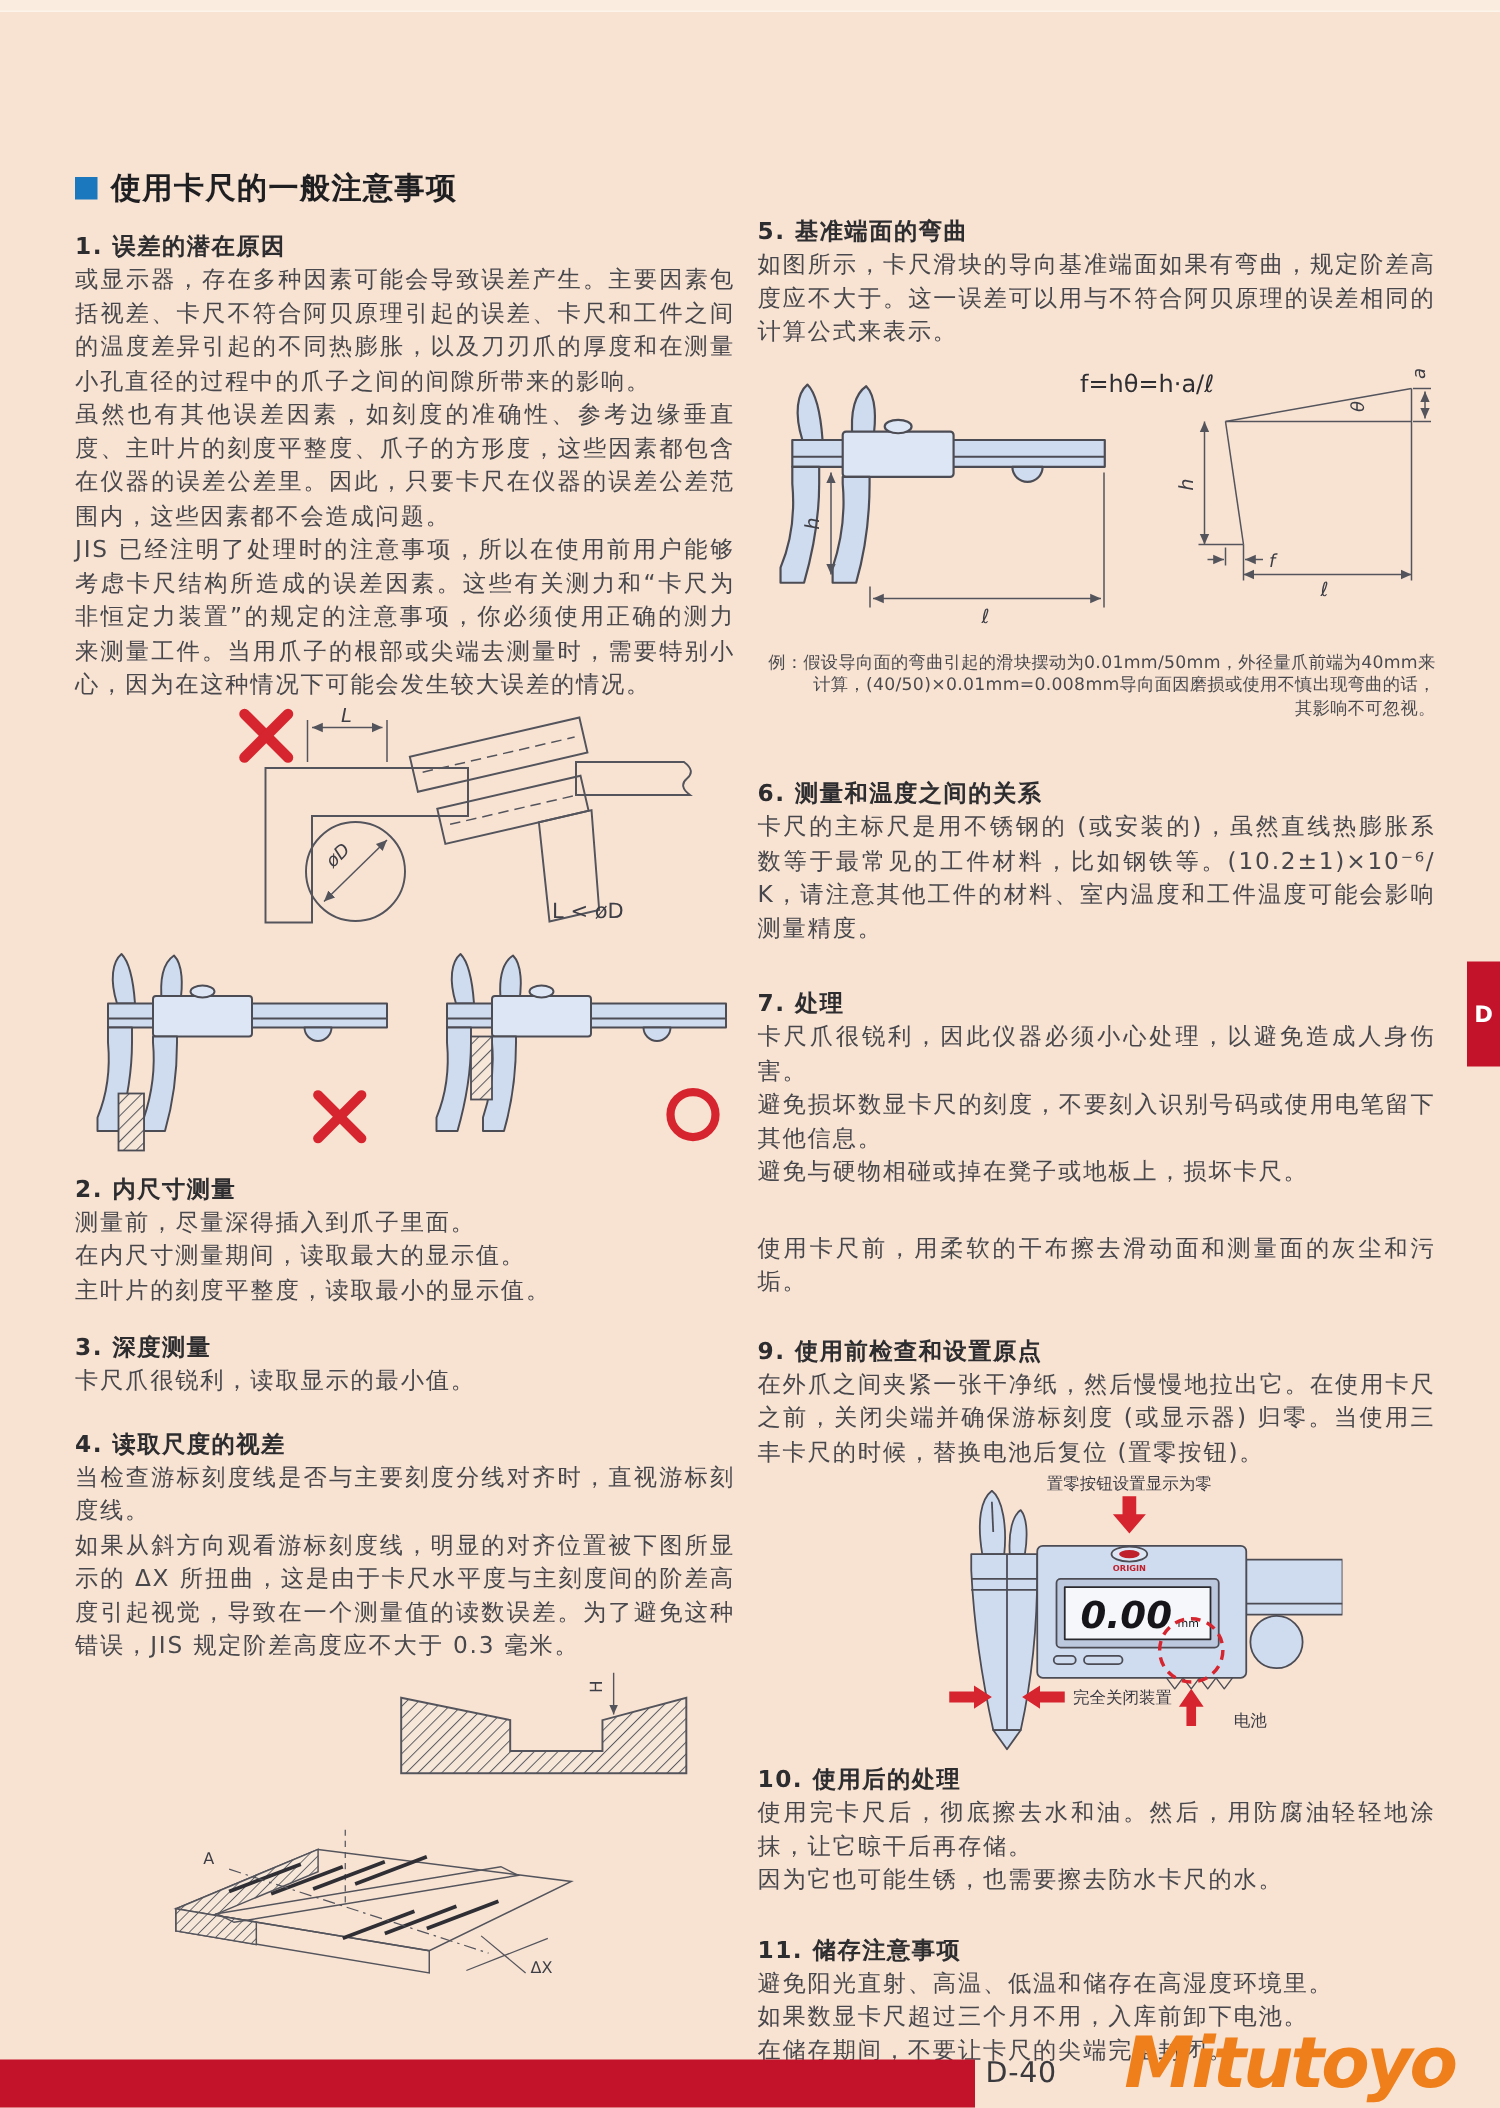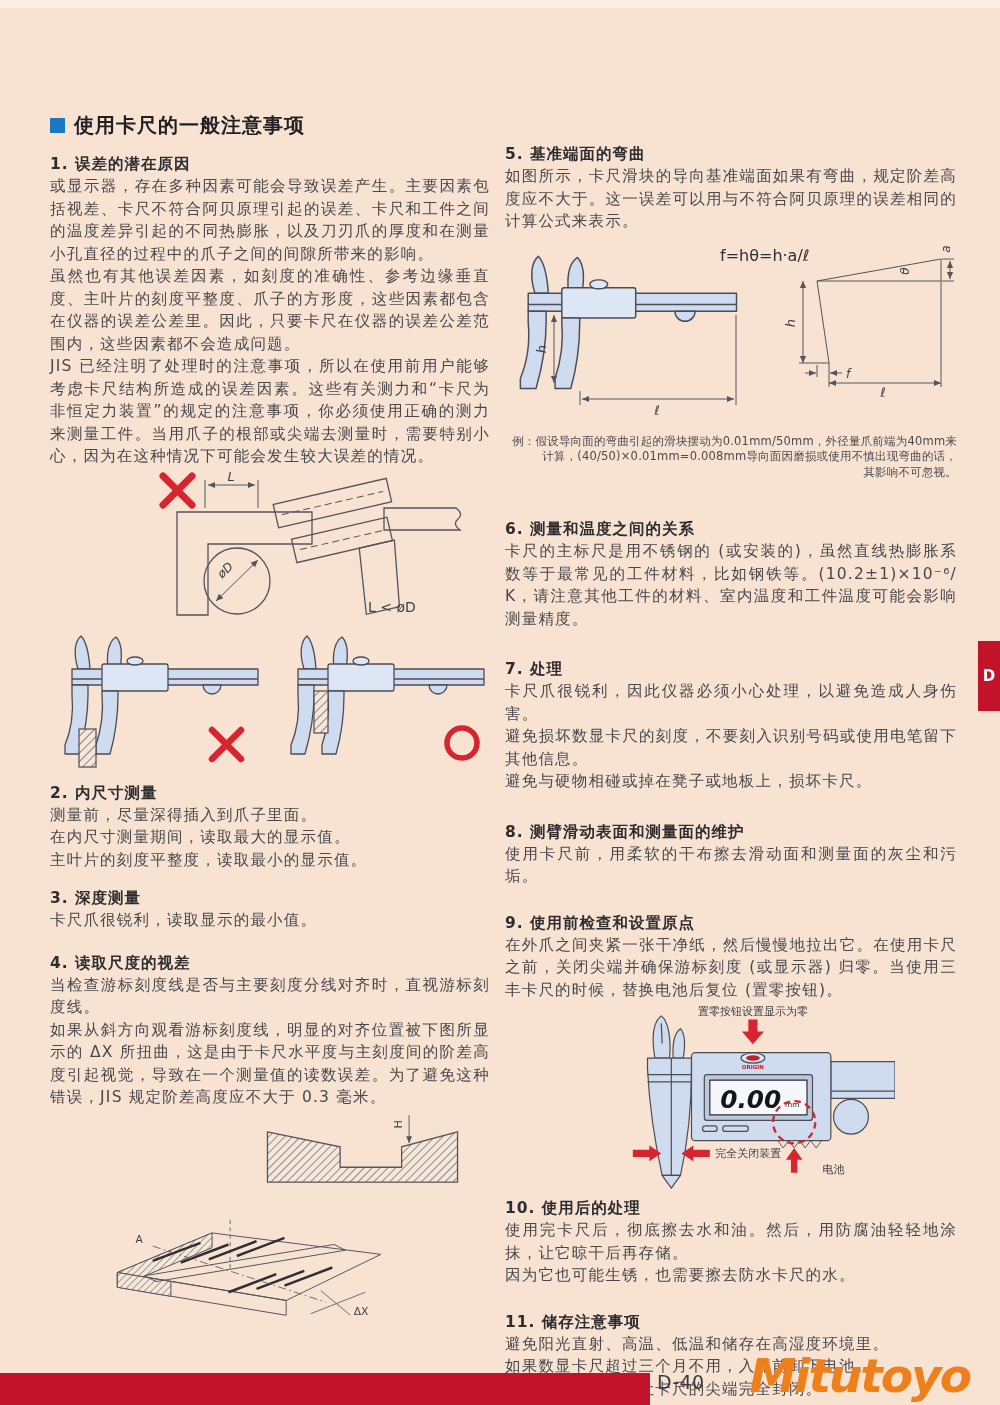--- a/index.html
+++ b/index.html
@@ -244,21 +244,20 @@
   </section>
 
   <section class="mt28">
     <h3>7. 处理</h3>
     <p>卡尺爪很锐利，因此仪器必须小心处理，以避免造成人身伤害。</p>
     <p>避免损坏数显卡尺的刻度，不要刻入识别号码或使用电笔留下其他信息。</p>
     <p>避免与硬物相碰或掉在凳子或地板上，损坏卡尺。</p>
   </section>
 
   <section class="mt28">
-    <h3>8. 测臂滑动表面和测量面的维护</h3>
     <p>使用卡尺前，用柔软的干布擦去滑动面和测量面的灰尘和污垢。</p>
   </section>
 
   <section class="mt24">
     <h3>9. 使用前检查和设置原点</h3>
     <p>在外爪之间夹紧一张干净纸，然后慢慢地拉出它。在使用卡尺之前，关闭尖端并确保游标刻度 (或显示器) 归零。当使用三丰卡尺的时候，替换电池后复位 (置零按钮)。</p>
   </section>
 
   <svg class="fig9" viewBox="0 0 360 205" width="330" height="188">
     <text x="205" y="13" text-anchor="middle" font-size="12" fill="#3c3c44">置零按钮设置显示为零</text>

